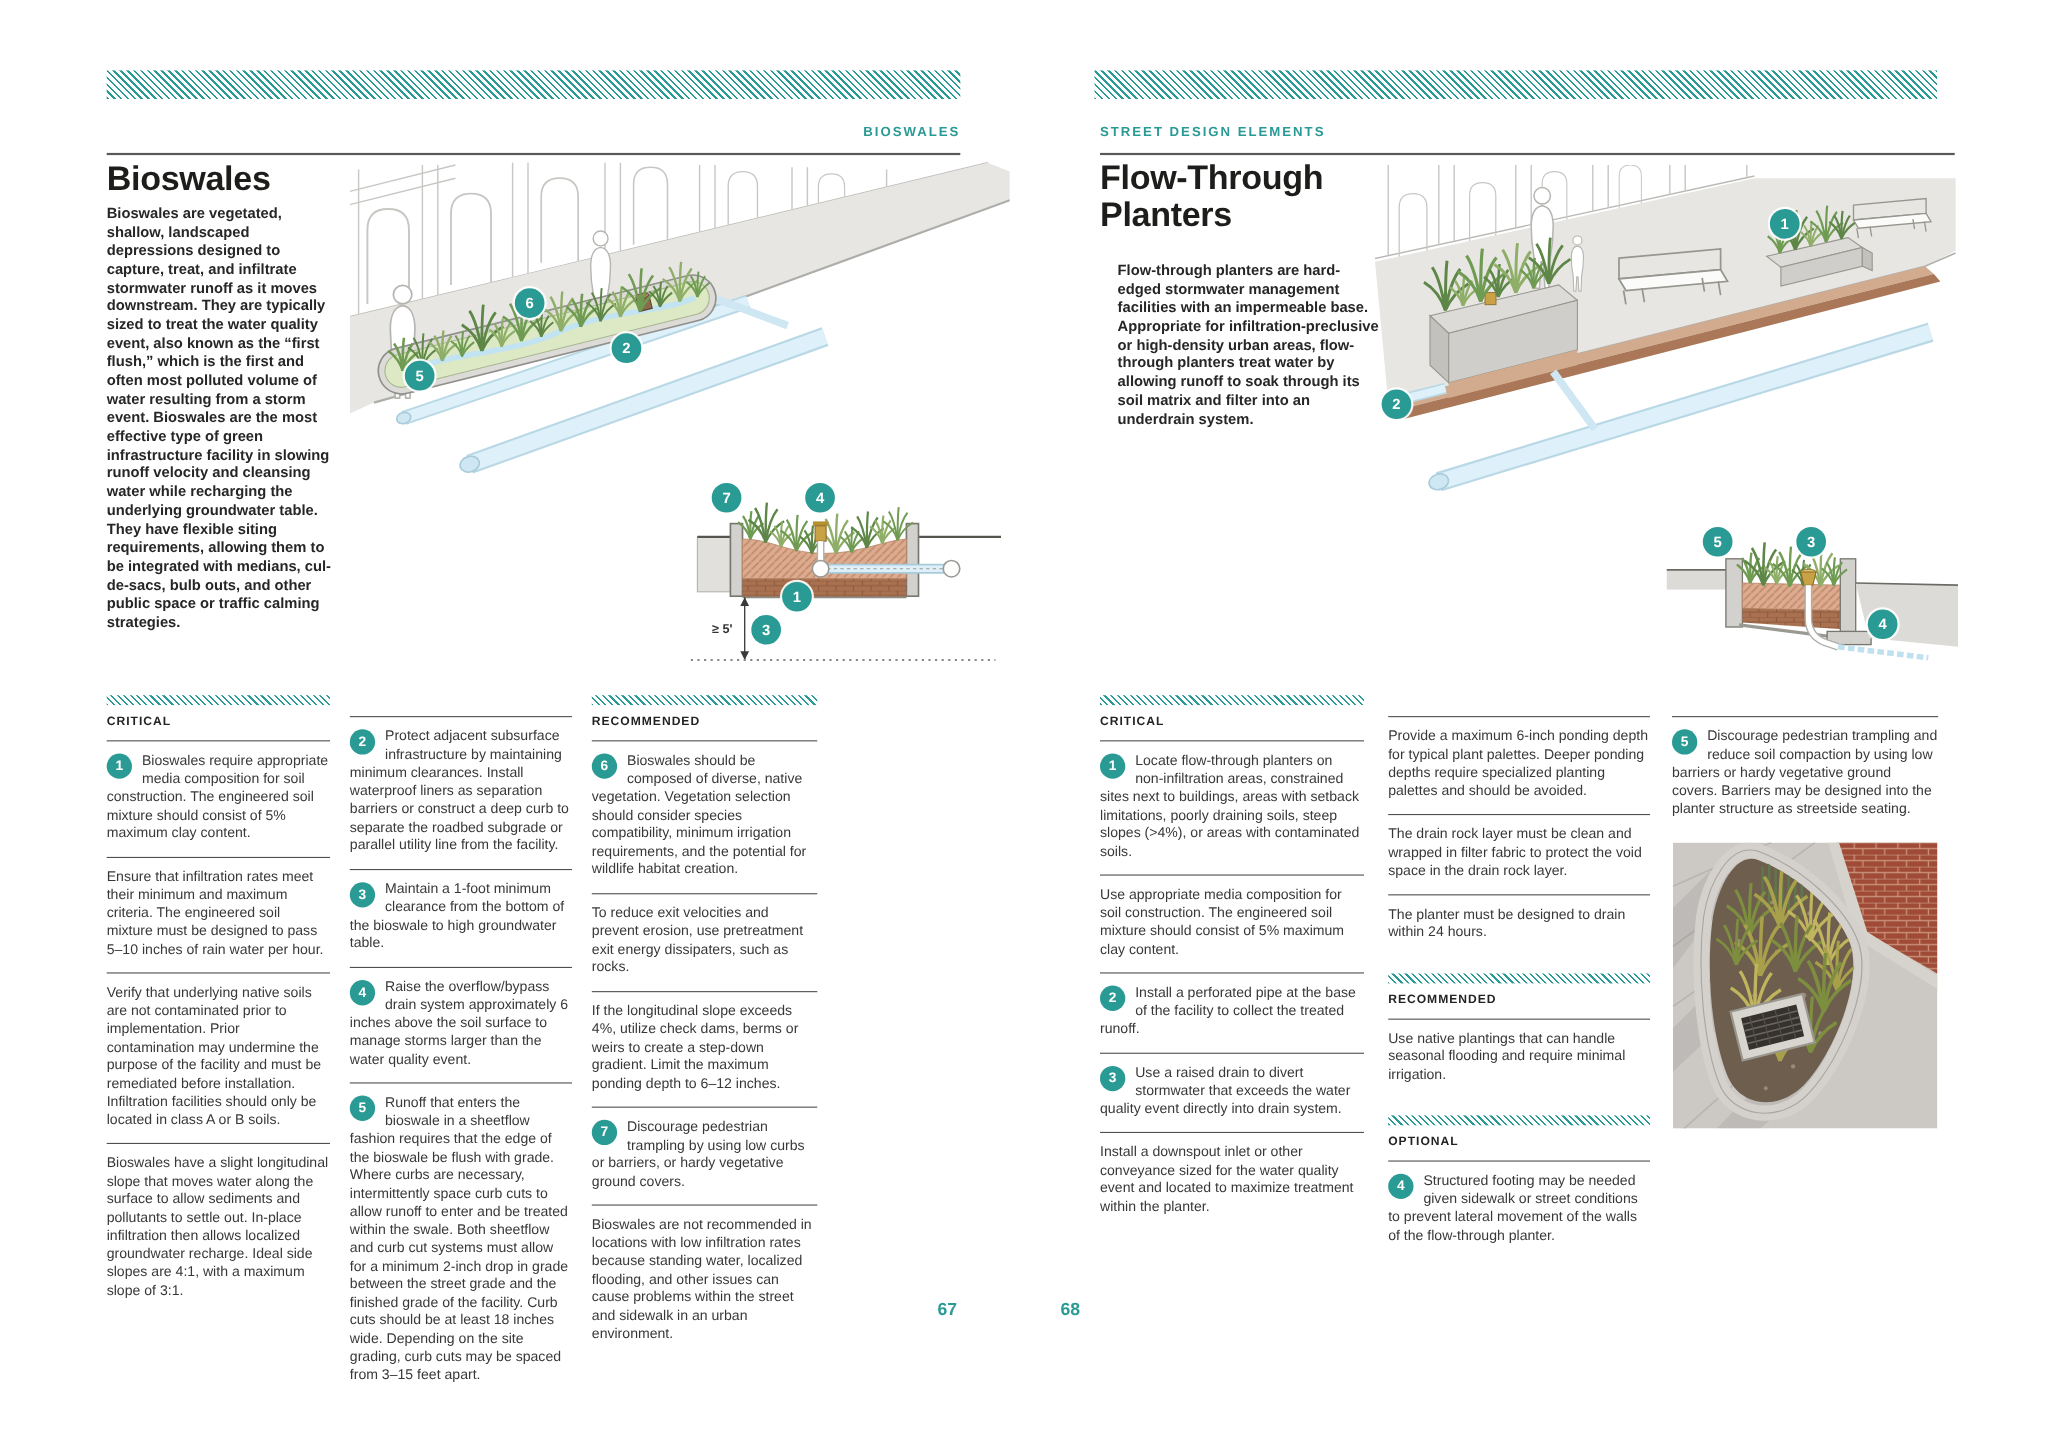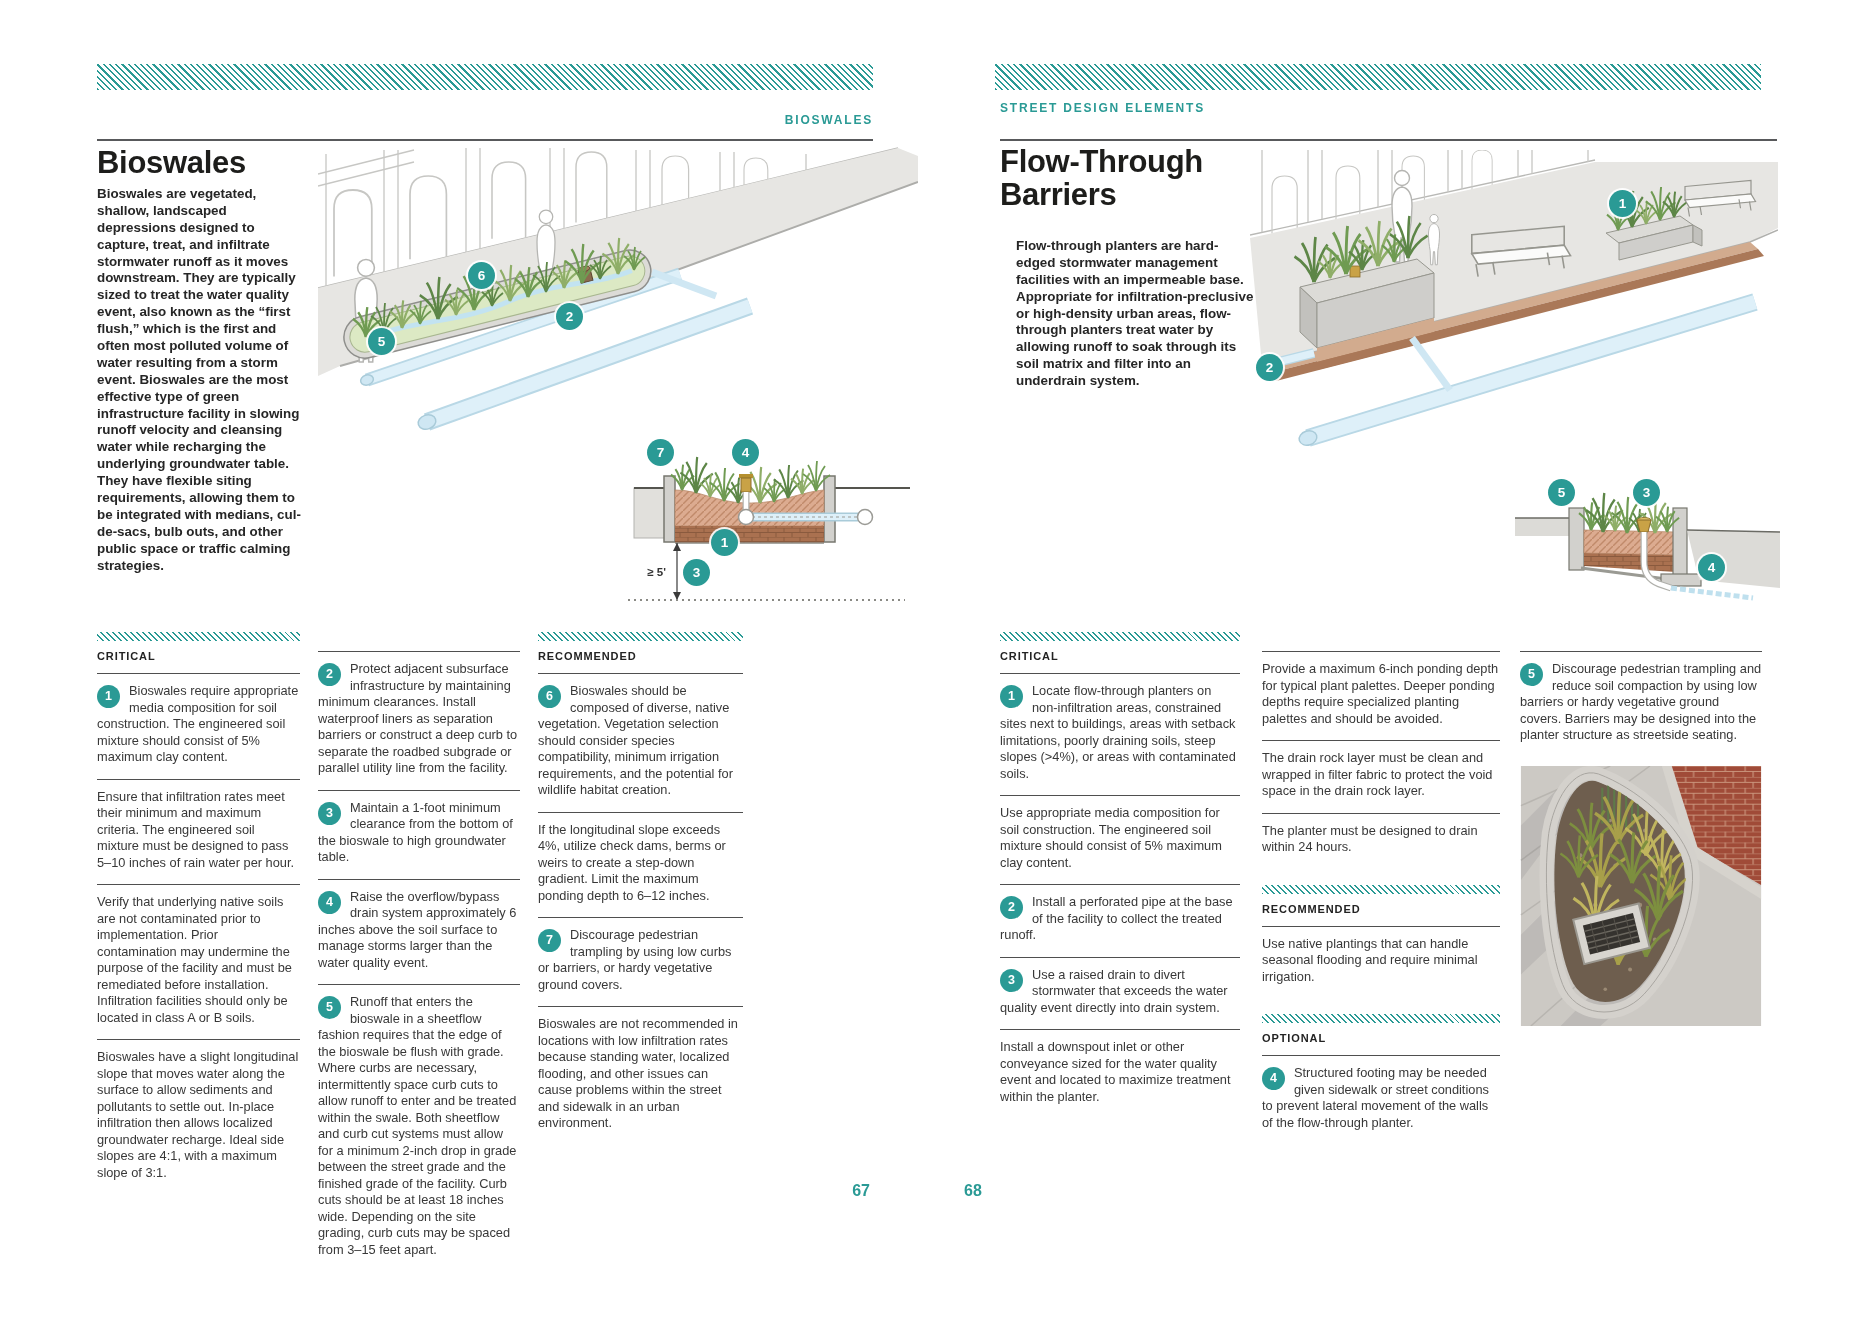--- a/index.html
+++ b/index.html
@@ -199,34 +199,35 @@
       <span class="num">5</span><span>Runoff that enters the bioswale in a sheetflow fashion requires that the edge of the bioswale be flush with grade. Where curbs are necessary, intermittently space curb cuts to allow runoff to enter and be treated within the swale. Both sheetflow and curb cut systems must allow for a minimum 2-inch drop in grade between the street grade and the finished grade of the facility. Curb cuts should be at least 18 inches wide. Depending on the site grading, curb cuts may be spaced from 3–15 feet apart.</span>
     </div>
   </div>
 
   <div class="col" style="left:538px;width:205px;">
     <div class="mini-hatch"></div>
     <div class="sec-heading">RECOMMENDED</div>
     <div class="block">
       <span class="num">6</span><span>Bioswales should be composed of diverse, native vegetation. Vegetation selection should consider species compatibility, minimum irrigation requirements, and the potential for wildlife habitat creation.</span>
     </div>
+    <div class="block"><span>To reduce exit velocities and prevent erosion, use pretreatment exit energy dissipaters, such as rocks.</span></div>
     <div class="block"><span>If the longitudinal slope exceeds 4%, utilize check dams, berms or weirs to create a step-down gradient. Limit the maximum ponding depth to 6–12 inches.</span></div>
     <div class="block">
       <span class="num">7</span><span>Discourage pedestrian trampling by using low curbs or barriers, or hardy vegetative ground covers.</span>
     </div>
     <div class="block"><span>Bioswales are not recommended in locations with low infiltration rates because standing water, localized flooding, and other issues can cause problems within the street and sidewalk in an urban environment.</span></div>
   </div>
 
   <div class="pagenum" style="left:846px;width:24px;text-align:right;">67</div>
 
   <div class="abs hatch" style="left:995px;top:64px;width:766px;height:26px;"></div>
-  <div class="abs eyebrow" style="left:1000px;top:101px;">STREET DESIGN ELEMENTS</div>
+  <div class="abs eyebrow" style="left:1000px;top:113px;">STREET DESIGN ELEMENTS</div>
   <div class="abs toprule" style="left:1000px;top:139px;width:777px;"></div>
   <div class="abs h1" style="left:1000px;top:146px;width:240px;">Flow-Through
-Barriers</div>
+Planters</div>
   <p class="abs intro" style="left:1000px;top:222px;width:238px;margin:16px;">Flow-through planters are hard-edged stormwater management facilities with an impermeable base. Appropriate for infiltration-preclusive or high-density urban areas, flow-through planters treat water by allowing runoff to soak through its soil matrix and filter into an underdrain system.</p>
 
   <svg class="abs" style="left:1250px;top:150px;" width="528" height="312" viewBox="0 0 528 312">
     <g stroke="#c7c7c4" stroke-width="1.3" fill="none">
       <path d="M0,85 L345,10" stroke="#b9b9b6"></path>
       <path d="M12,82 V0 M58,72 V0 M72,69 V0 M128,57 V0 M142,54 V0 M198,42 V0 M212,39 V0 M268,27 V0 M282,24 V0 M338,12 V0"></path>
       <use href="#arch" transform="translate(22,26) scale(0.9)"></use>
       <use href="#arch" transform="translate(86,16) scale(0.85)"></use>
       <use href="#arch" transform="translate(152,6) scale(0.8)"></use>
       <use href="#arch" transform="translate(222,0) scale(0.72)"></use>

